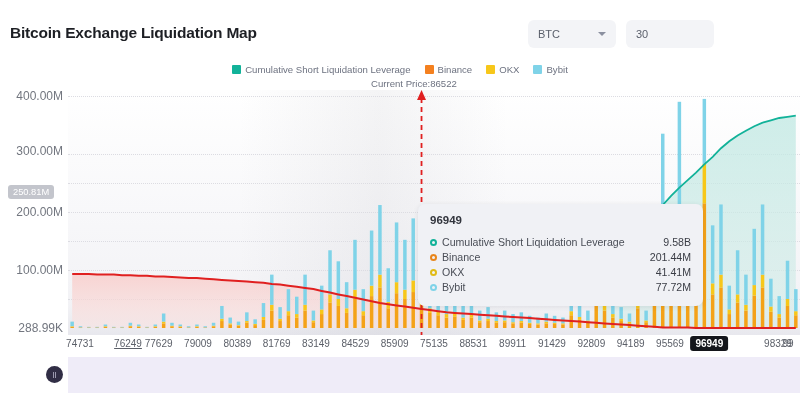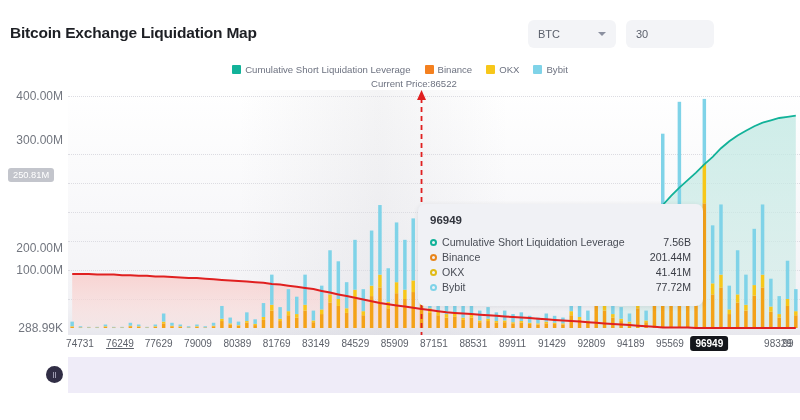--- a/index.html
+++ b/index.html
@@ -454,38 +454,38 @@
         </g>
         <polyline points="4.2,184.1 12.5,184.1 20.8,184.1 29.1,184.6 37.4,184.6 45.8,184.6 54.1,185.2 62.4,185.2 70.7,185.8 79.0,185.8 87.3,186.4 95.7,186.4 104.0,187.0 112.3,187.5 120.6,188.1 128.9,188.1 137.3,188.7 145.6,189.3 153.9,189.9 162.2,190.4 170.5,191.0 178.8,191.6 187.2,192.2 195.5,192.8 203.8,193.9 212.1,194.5 220.4,195.7 228.8,196.8 237.1,198.0 245.4,199.1 253.7,200.9 262.0,202.6 270.3,204.4 278.7,206.1 287.0,207.8 295.3,209.6 303.6,211.3 311.9,213.1 320.3,214.2 328.6,215.4 336.9,216.5 345.2,217.7 353.5,218.9 361.8,220.0 370.2,221.2 378.5,222.3 386.8,222.9 395.1,223.5 403.4,224.1 411.8,224.7 420.1,225.2 428.4,225.8 436.7,226.4 445.0,227.0 453.3,227.6 461.7,228.1 470.0,228.7 478.3,229.3 486.6,229.9 494.9,230.5 503.3,231.0 511.6,231.6 519.9,232.2 528.2,232.8 536.5,233.4 544.8,233.9 553.2,234.5 561.5,235.1 569.8,235.7 578.1,236.3 586.4,236.8 594.8,237.4 603.1,237.4 611.4,237.4 619.7,237.4 628.0,238.0 636.3,238.0 644.7,238.0 653.0,238.0 661.3,238.0 669.6,238.0 677.9,238.0 686.3,238.0 694.6,238.0 702.9,238.0 711.2,238.0 719.5,238.0 727.8,238.0" fill="none" stroke="#e02020" stroke-width="2"></polyline>
         <polyline points="528.2,191.6 536.5,182.9 544.8,174.2 553.2,165.5 561.5,156.8 569.8,145.2 578.1,134.8 586.4,124.9 594.8,115.0 603.1,105.8 611.4,97.6 619.7,90.1 628.0,82.6 636.3,74.4 644.7,66.9 653.0,58.2 661.3,51.2 669.6,45.4 677.9,40.8 686.3,36.2 694.6,32.7 702.9,30.4 711.2,28.0 719.5,26.9 727.8,25.7" fill="none" stroke="#12b299" stroke-width="1.8"></polyline>
         <line x1="353.5227272727273" x2="353.5227272727273" y1="8" y2="245" stroke="#e02020" stroke-width="1.8" stroke-dasharray="5,4"></line>
         <polygon points="349.0227272727273,10 358.0227272727273,10 353.5227272727273,0" fill="#e02020"></polygon>
       </svg>
   </div>
 
   <div id="y-axis">
       <div class="y-label" style="top: 96px;">400.00M</div>
-      <div class="y-label" style="top: 140px; text-align: center;">300.00M</div>
-      <div class="y-label" style="top: 212px; margin-top: 36px;">200.00M</div>
+      <div class="y-label" style="top: 151px; text-align: center;">300.00M</div>
+      <div class="y-label" style="top: 212px;">200.00M</div>
       <div class="y-label" style="top: 270px;">100.00M</div>
       <div class="y-label" style="top: 328px;">288.99K</div>
-      <div class="y-badge" style="top: 175px; left: 8px;">250.81M</div>
+      <div class="y-badge" style="top: 192px; left: 8px;">250.81M</div>
     </div>
 
   <div class="x-axis" id="x-axis">
       <div class="x-label" style="left: 12px;">74731</div>
-      <div class="x-label" style="left: 52px; text-decoration: underline;">76249</div>
+      <div class="x-label" style="left: 60px; text-decoration: underline;">76249</div>
       <div class="x-label" style="left: 90.6667px;">77629</div>
       <div class="x-label" style="left: 130px;">79009</div>
       <div class="x-label" style="left: 169.333px;">80389</div>
       <div class="x-label" style="left: 208.667px;">81769</div>
       <div class="x-label" style="left: 248px;">83149</div>
       <div class="x-label" style="left: 287.333px;">84529</div>
       <div class="x-label" style="left: 326.667px;">85909</div>
-      <div class="x-label" style="left: 366px;">87151</div>
+      <div class="x-label" style="left: 366px;">75135</div>
       <div class="x-label" style="left: 405.333px;">88531</div>
       <div class="x-label" style="left: 444.667px;">89911</div>
       <div class="x-label" style="left: 484px;">91429</div>
       <div class="x-label" style="left: 523.333px;">92809</div>
       <div class="x-label" style="left: 562.667px;">94189</div>
       <div class="x-label" style="left: 602px;">95569</div>
       <div class="x-label active" style="left: 641.333px;">96949</div>
       <div class="x-label" style="left: 710px;">98329</div>
       <div class="x-label" style="left: 720px;">99</div>
     </div>
@@ -495,21 +495,21 @@
     <span class="grip"></span>
     <span class="grip"></span>
   </div>
 
   <div class="tooltip">
     <div class="tt-title">96949</div>
     <div id="tt-rows">
         <div class="tt-row">
           <span class="tt-dot" style="border-color: rgb(18, 178, 153);"></span>
           <span class="tt-name">Cumulative Short Liquidation Leverage</span>
-          <span class="tt-val">7.56B</span>
+          <span class="tt-val">9.58B</span>
         </div>
         <div class="tt-row">
           <span class="tt-dot" style="border-color: rgb(232, 134, 28);"></span>
           <span class="tt-name">Binance</span>
           <span class="tt-val">201.44M</span>
         </div>
         <div class="tt-row">
           <span class="tt-dot" style="border-color: rgb(224, 187, 22);"></span>
           <span class="tt-name">OKX</span>
           <span class="tt-val">41.41M</span>

